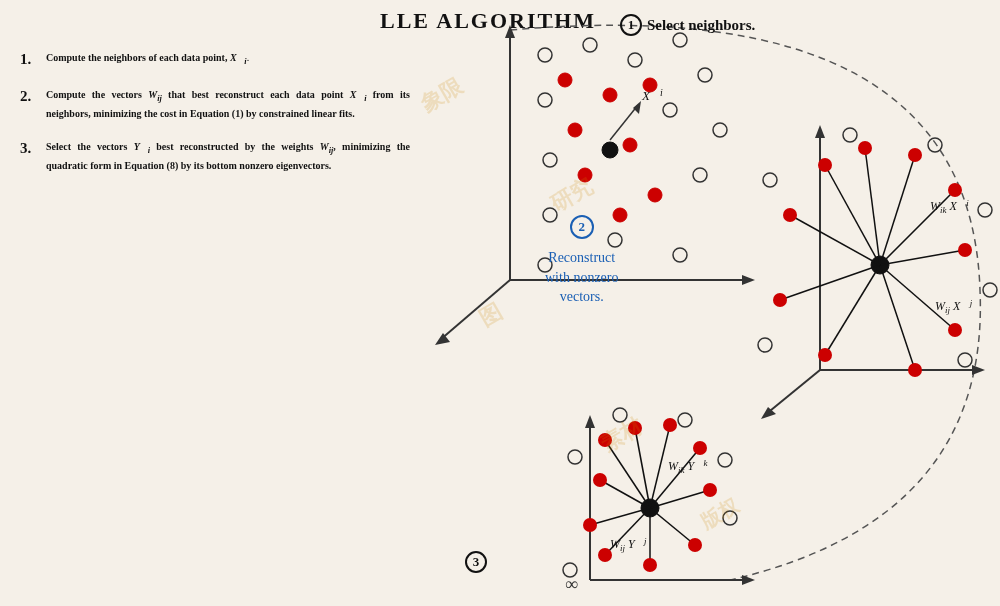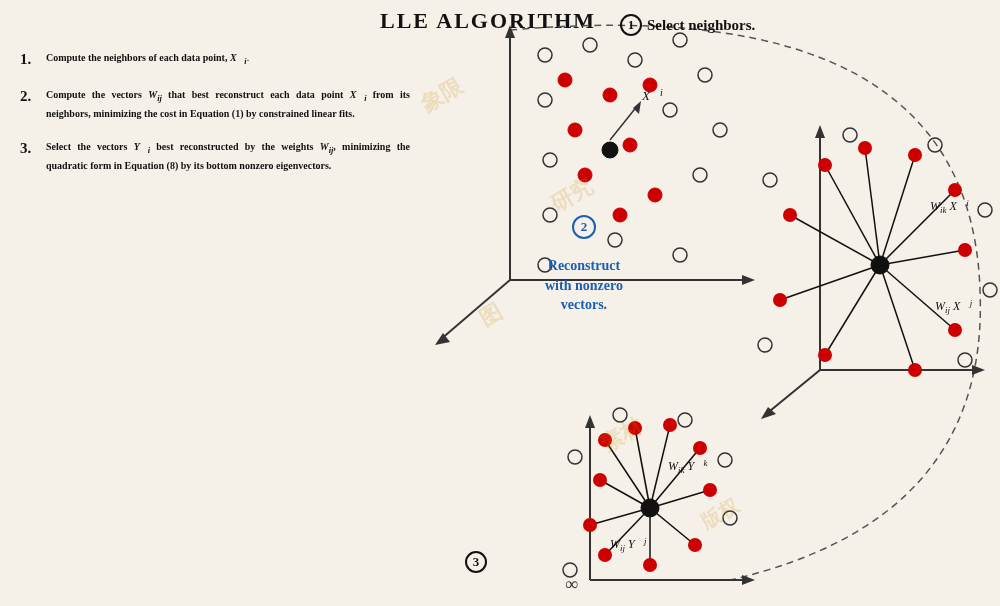--- a/index.html
+++ b/index.html
@@ -269,21 +269,21 @@
 
   <div style="position:absolute; top:14px; left:620px; display:flex; align-items:center; gap:5px;">
     <span style="display:inline-flex;align-items:center;justify-content:center;width:22px;height:22px;border-radius:50%;border:2.5px solid #111;font-size:13px;font-weight:bold;color:#111;">1</span>
     <span style="font-size:15px;font-weight:bold;color:#111;">Select neighbors.</span>
   </div>
 
   <div style="position:absolute; top:215px; left:545px; text-align:center;">
     <div style="display:flex;align-items:center;justify-content:center;gap:5px;">
       <span style="display:inline-flex;align-items:center;justify-content:center;width:24px;height:24px;border-radius:50%;border:2.5px solid #1a5fb4;font-size:13px;font-weight:bold;color:#1a5fb4;">2</span>
     </div>
-    <div style="font-size:14px;font-weight:bold;color:#1a5fb4;line-height:1.4;margin-top:17px;">
+    <div style="font-size:14px;font-weight:normal;color:#1a5fb4;line-height:1.4;margin-top:9px;">
       <span>Reconstruct</span><br>
       <span>with nonzero</span><br>
       <span>vectors.</span>
     </div>
   </div>
 
   <div style="position:absolute; top:551px; left:465px; display:flex; align-items:center; gap:5px;">
     <span style="display:inline-flex;align-items:center;justify-content:center;width:22px;height:22px;border-radius:50%;border:2.5px solid #111;font-size:13px;font-weight:bold;color:#111;">3</span>
   </div>
 

